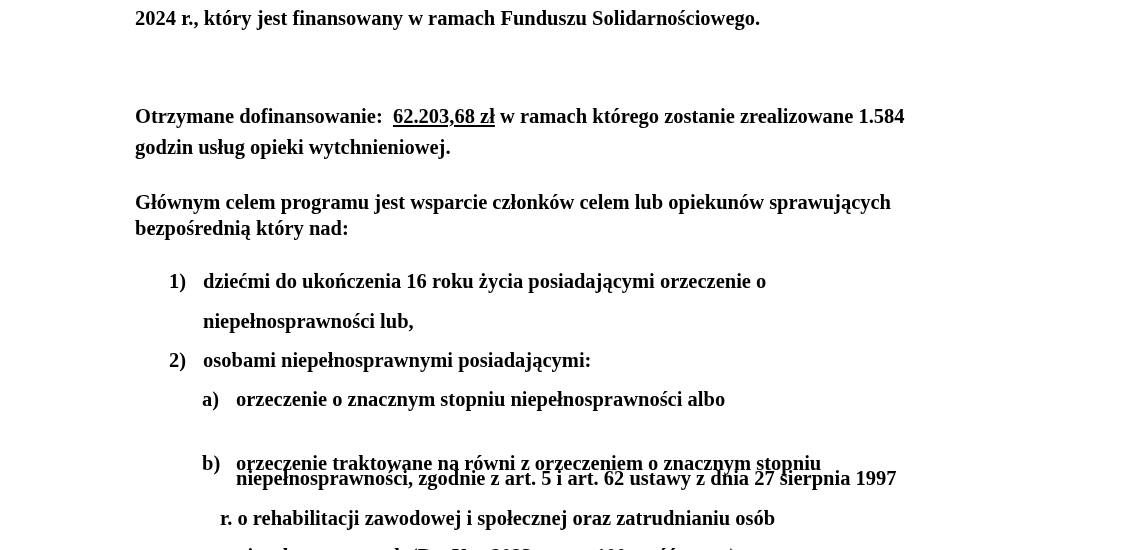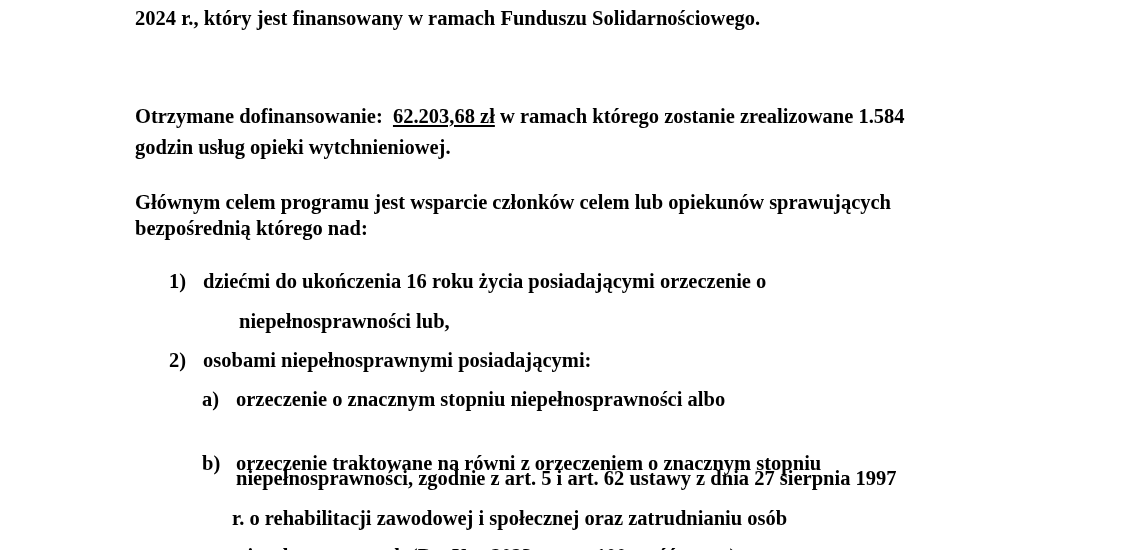--- a/index.html
+++ b/index.html
@@ -14,33 +14,33 @@
 
 <div class="line" style="left:135px;top:6px;">2024 r., który jest finansowany w ramach Funduszu Solidarnościowego.</div>
 
 <div class="line" style="left:135px;top:104px;font-family:Liberation Serif, serif;">
   <span>Otrzymane dofinansowanie:</span>&nbsp;
   <span class="u">62.203,68 zł</span><span> w ramach którego zostanie zrealizowane 1.584</span>
 </div>
 <div class="line" style="left:135px;top:135px;">godzin usług opieki wytchnieniowej.</div>
 
 <div class="line" style="left:135px;top:190px;">Głównym celem programu jest wsparcie członków celem lub opiekunów sprawujących</div>
-<div class="line" style="left:135px;top:216px;">bezpośrednią którego nad:</div>
+<div class="line" style="left:135px;top:216px;">bezpośrednią który nad:</div>
 
 <div class="line" style="left:169px;top:269px;">
   <span class="num">1)</span><span>dziećmi do ukończenia 16 roku życia posiadającymi orzeczenie o</span>
 </div>
-<div class="line" style="left:203px;top:309px;margin-left:36px;">niepełnosprawności lub,</div>
+<div class="line" style="left:203px;top:309px;">niepełnosprawności lub,</div>
 
 <div class="line" style="left:169px;top:348px;">
   <span class="num">2)</span><span>osobami niepełnosprawnymi posiadającymi:</span>
 </div>
 
 <div class="line" style="left:202px;top:387px;">
   <span class="num">a)</span><span>orzeczenie o znacznym stopniu niepełnosprawności albo</span>
 </div>
 
 <div class="line" style="left:202px;top:427px;margin-top:24px;">
   <span class="num">b)</span><span>orzeczenie traktowane na równi z orzeczeniem o znacznym stopniu</span>
 </div>
 <div class="line" style="left:236px;top:466px;">niepełnosprawności,  zgodnie z art. 5 i art. 62 ustawy z dnia 27 sierpnia 1997</div>
-<div class="line" style="left:232px;top:506px;">r. o rehabilitacji zawodowej i społecznej oraz zatrudnianiu osób</div>
+<div class="line" style="left:220px;top:506px;">r. o rehabilitacji zawodowej i społecznej oraz zatrudnianiu osób</div>
 <div class="line" style="left:236px;top:544px;">niepełnosprawnych (Dz. U. z 2023 r. poz. 100 z późn. zm.)</div>
 
 </body></html>

